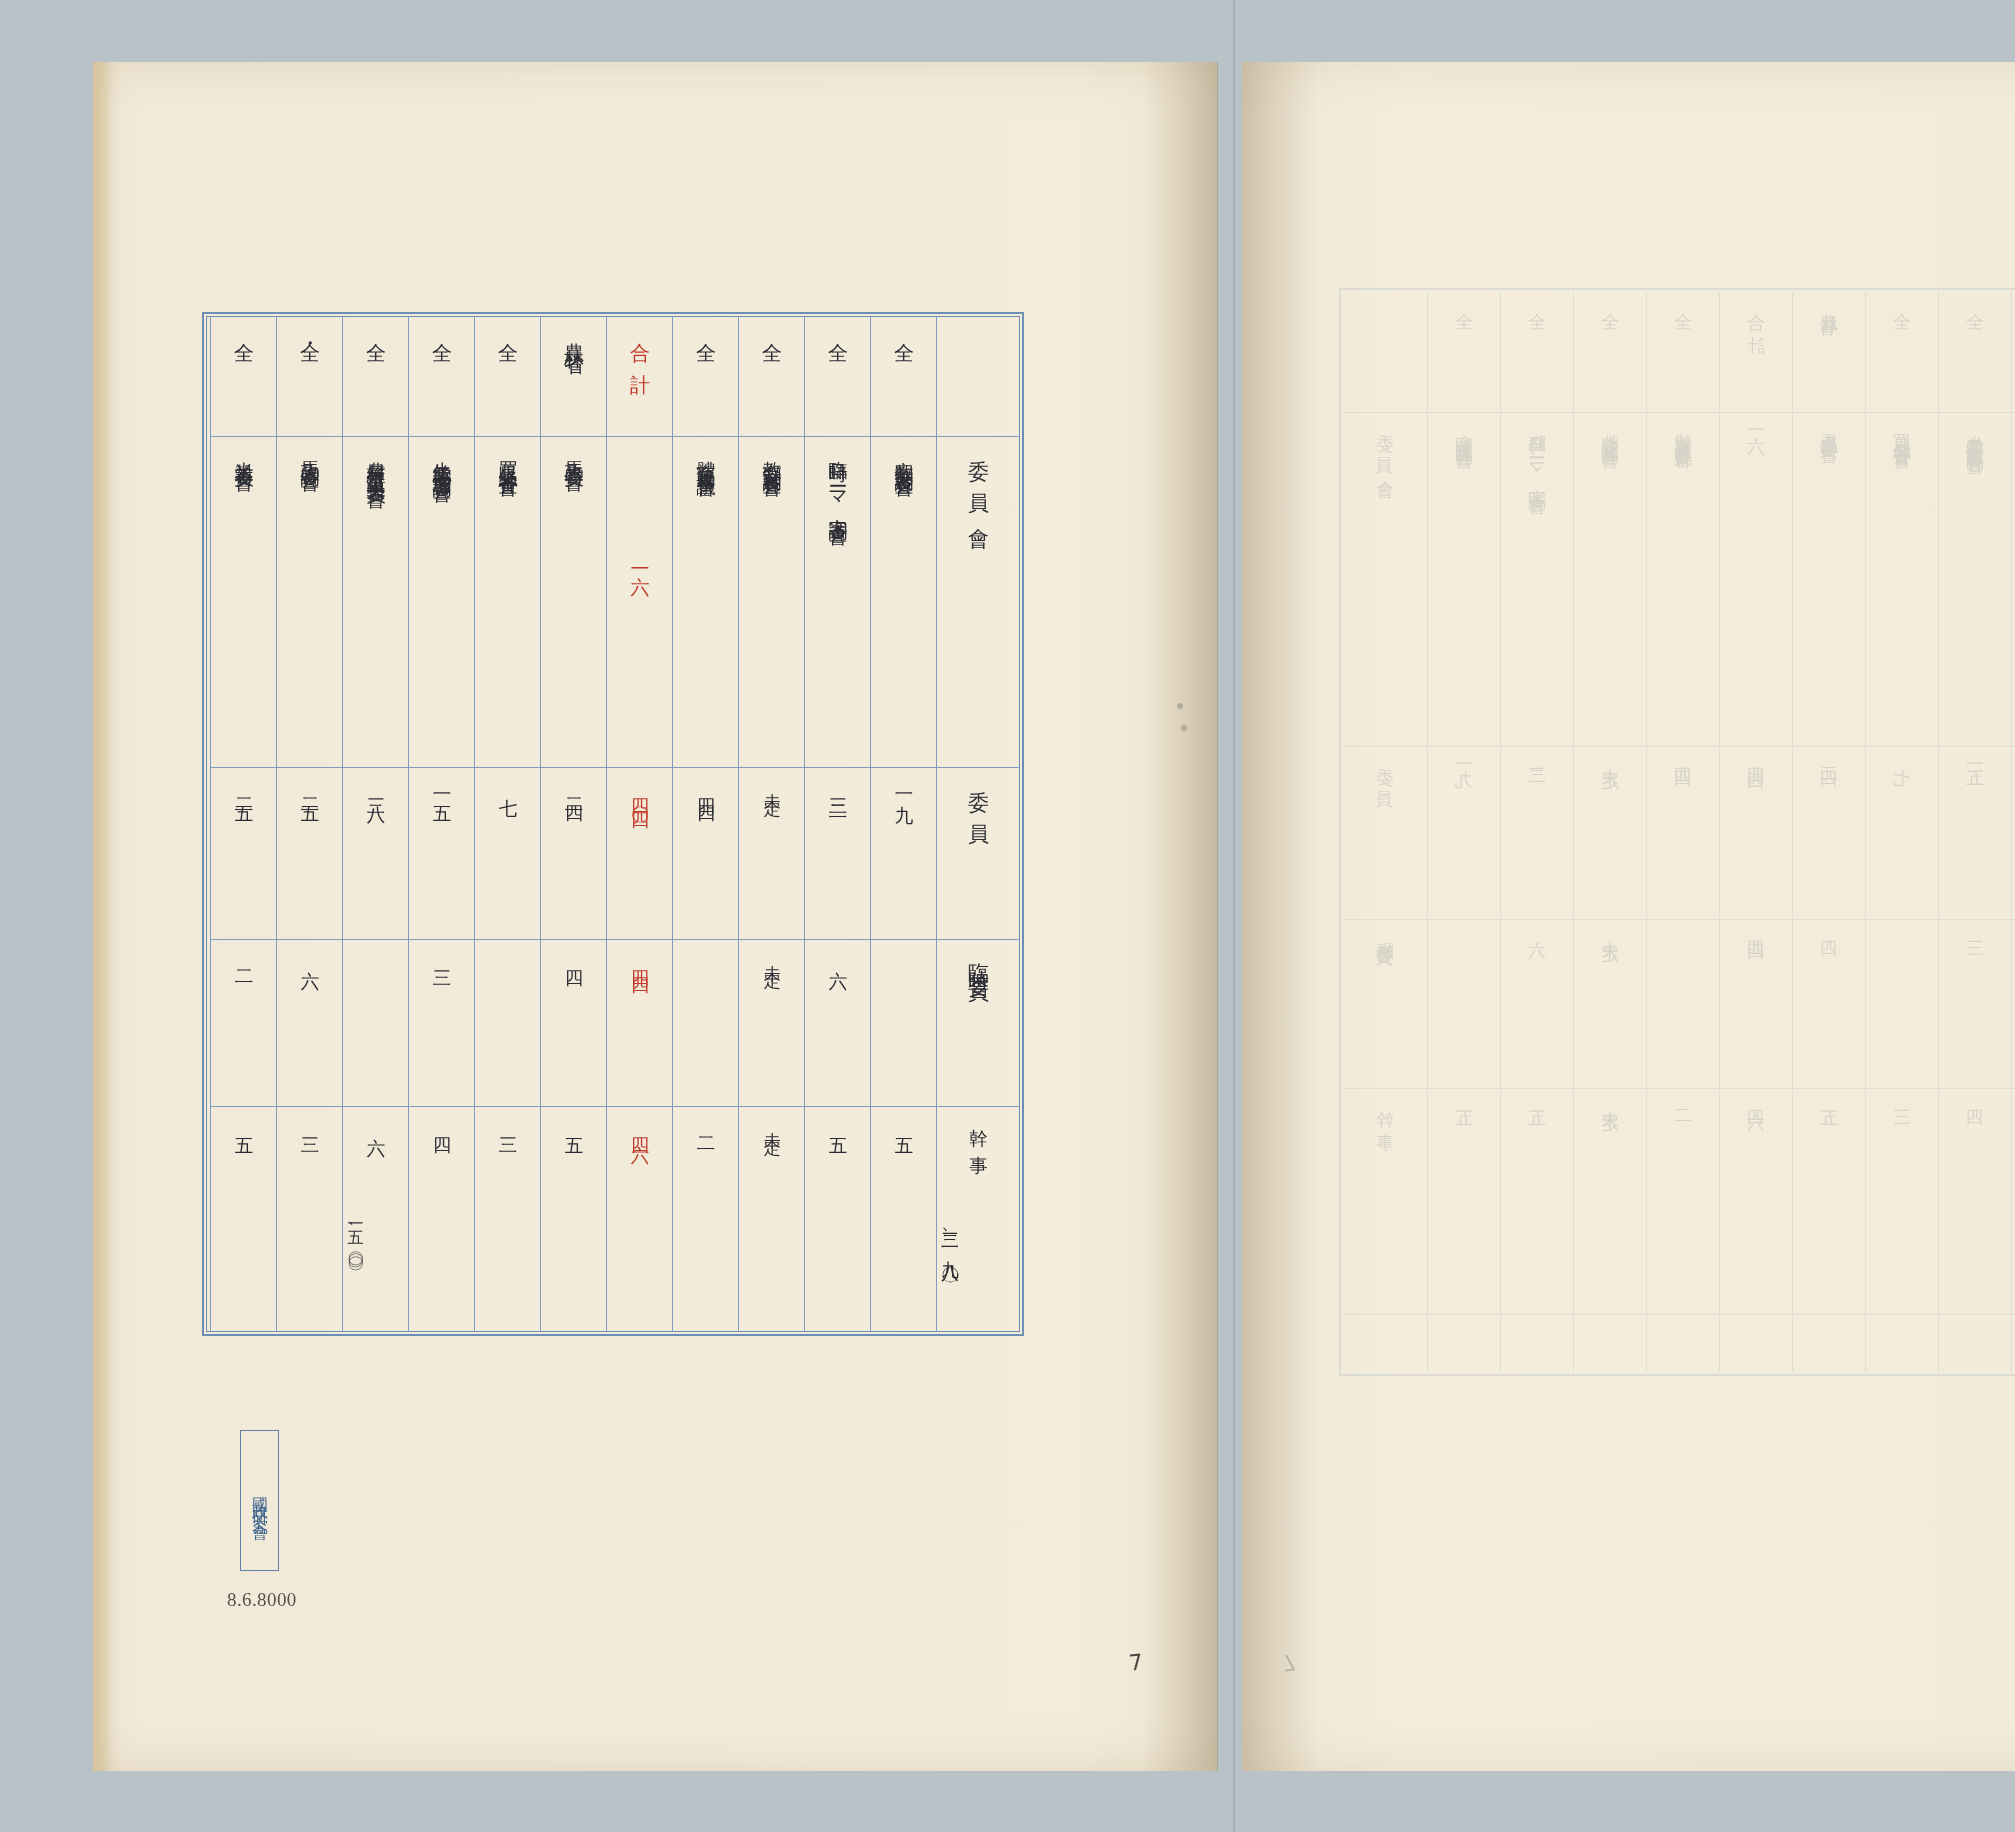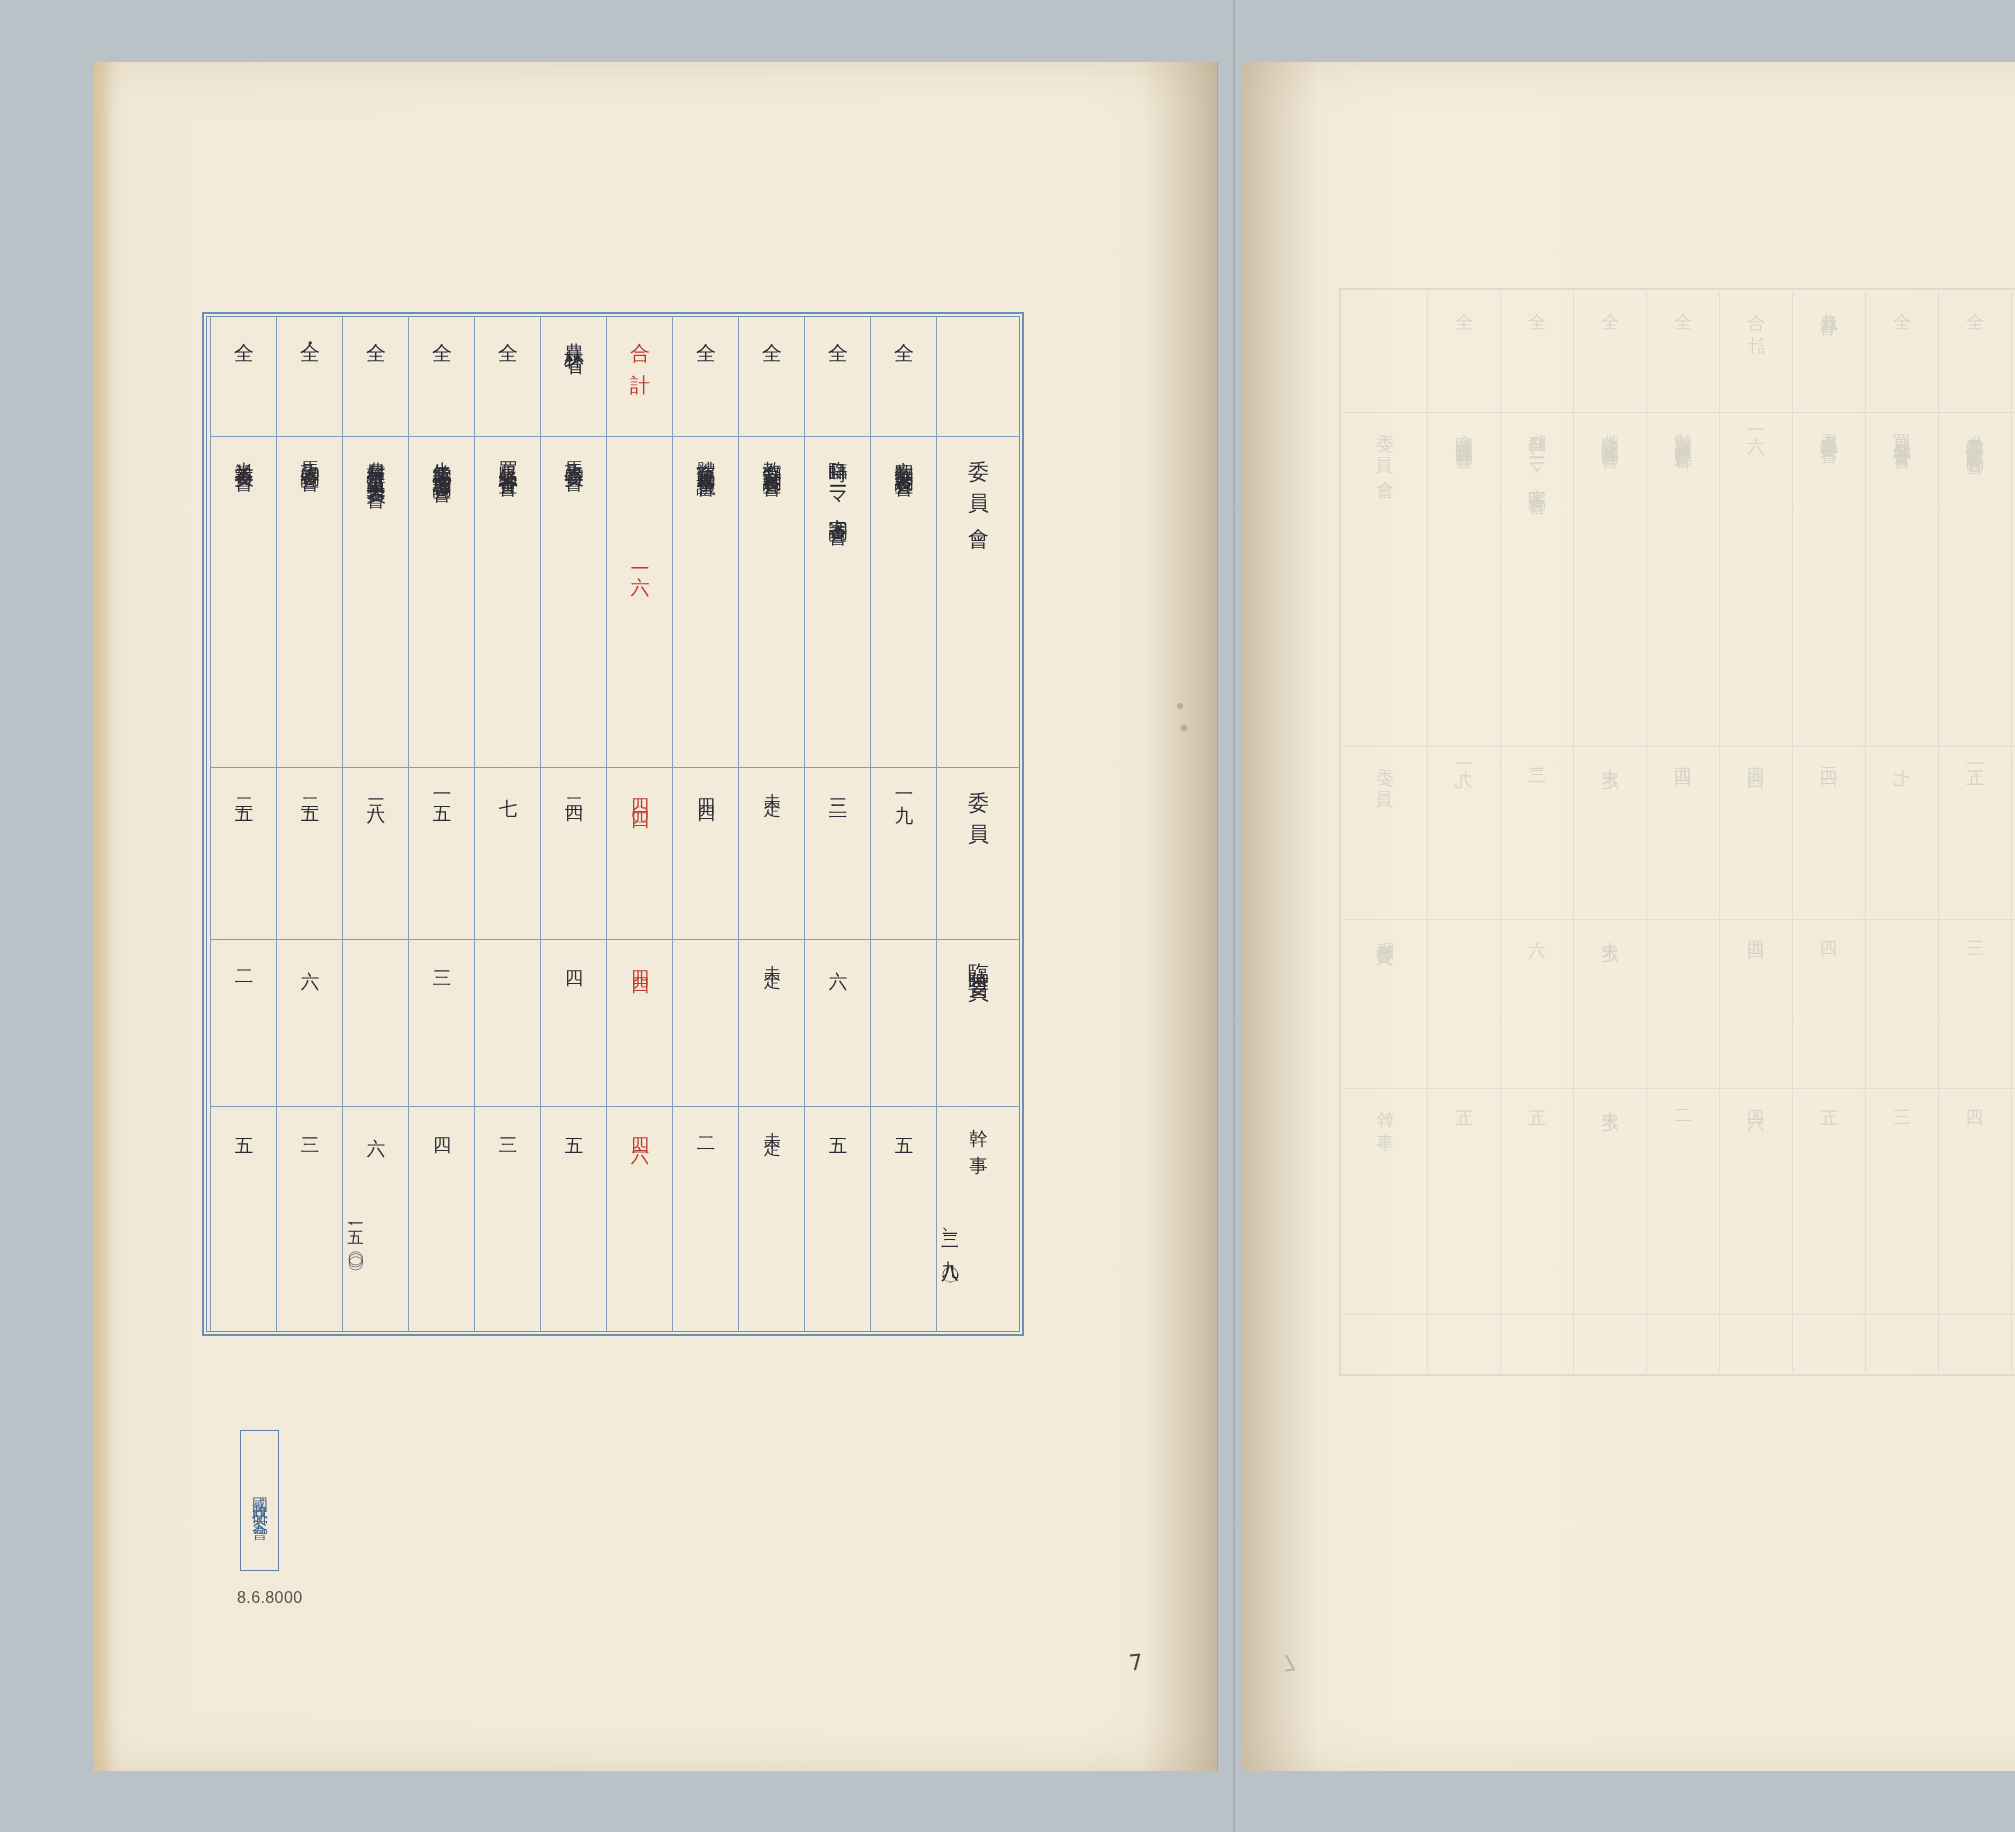--- a/index.html
+++ b/index.html
@@ -187,24 +187,24 @@
     color: #41648e;
   }
   .stamp .vtext {
     font-size: 16px;
     letter-spacing: 6.4px;
     color: #41648e;
     padding-top: 0;
   }
   .footnote {
     position: absolute;
-    left: 144px;
+    left: 134px;
     top: 1527px;
-    font-family: Liberation Sans, sans-serif;
-    font-size: 16px;
+    font-family: Liberation Serif, serif;
+    font-size: 19px;
     color: #55504a;
     letter-spacing: 0.4px;
   }
   .pagenum {
     position: absolute;
     left: 1036px;
     top: 1588px;
     font-family: "DejaVu Sans", sans-serif;
     font-size: 22px;
     color: #4a4640;

